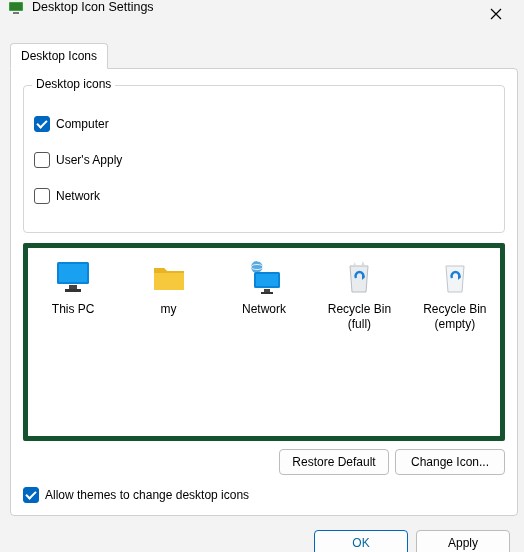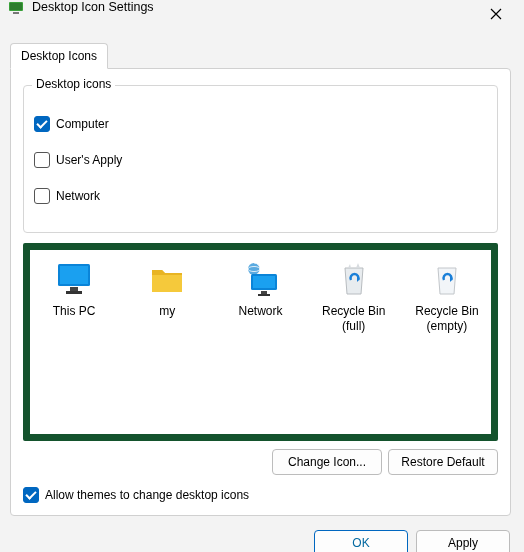--- a/index.html
+++ b/index.html
@@ -14,21 +14,21 @@
       height: 32px; display: flex; 
       padding: 0 8px 0 8px; background: #f3f3f3;
     }
     .titlebar .app-icon { width: 16px; height: 16px; margin-right: 8px; }
     .titlebar .title { font-size: 12.5px; flex: 1; }
     .titlebar .close {
       width: 40px; height: 28px; display: flex;
       align-items: center; justify-content: center;
       font-size: 14px; cursor: default;
     }
-    .content { padding: 10px 13px 0 10px; }
+    .content { padding: 10px 6px 0 10px; }
     .tab-strip { position: relative; z-index: 2; }
     .tab {
       display: inline-block;
       padding: 5px 10px 5px 10px;
       border: 1px solid #d0d0d0;
       border-bottom: 1px solid #fff;
       background: #fff;
       border-radius: 4px 4px 0 0;
       position: relative; top: 1px;
     }
@@ -57,21 +57,21 @@
       display: flex; align-items: center; justify-content: center;
       background: #fff;
     }
     .chkbox.checked { background: #0067c0; border-color: #0067c0; }
     .chkbox.checked::after {
       content: ""; width: 4px; height: 8px;
       border: solid #fff; border-width: 0 2px 2px 0;
       transform: rotate(45deg); margin-top: -2px;
     }
     .preview {
-      border: 7px solid #14532d; border-radius: 2px;
+      border: 5px solid #14532d; border-radius: 2px;
       margin-top: 10px; height: 198px;
       display: flex; align-items: flex-start;
       padding: 10px 4px; gap: 13px;
     }
     .icon-item {
       width: 90px; text-align: center;
       display: flex; flex-direction: column; align-items: center;
     }
     .icon-item .gfx { width: 40px; height: 38px; }
     .icon-item .lbl { margin-top: 6px; line-height: 1.25; }
@@ -189,22 +189,22 @@
               <path d="M11 8 L29 8 L27 34 L13 34 Z" fill="#f2f5f8" stroke="#c2c6ca"></path>
               <path d="M17 20 A4 4 0 1 1 24 20" fill="none" stroke="#1a7fd8" stroke-width="2.5"></path>
               <path d="M23 16 L26 19 L23 22" fill="#1a7fd8"></path>
             </svg>
         </span>
         <span class="lbl">Recycle Bin (empty)</span>
       </div>
     </div>
 
     <div class="btnrow">
+      <button class="btn">Restore Default</button>
       <button class="btn">Change Icon...</button>
-      <button class="btn">Restore Default</button>
     </div>
 
     <div class="allow-row">
       <span class="chkbox checked"></span>
       <span>Allow themes to change desktop icons</span>
     </div>
 
   </div>
 </div>
 

